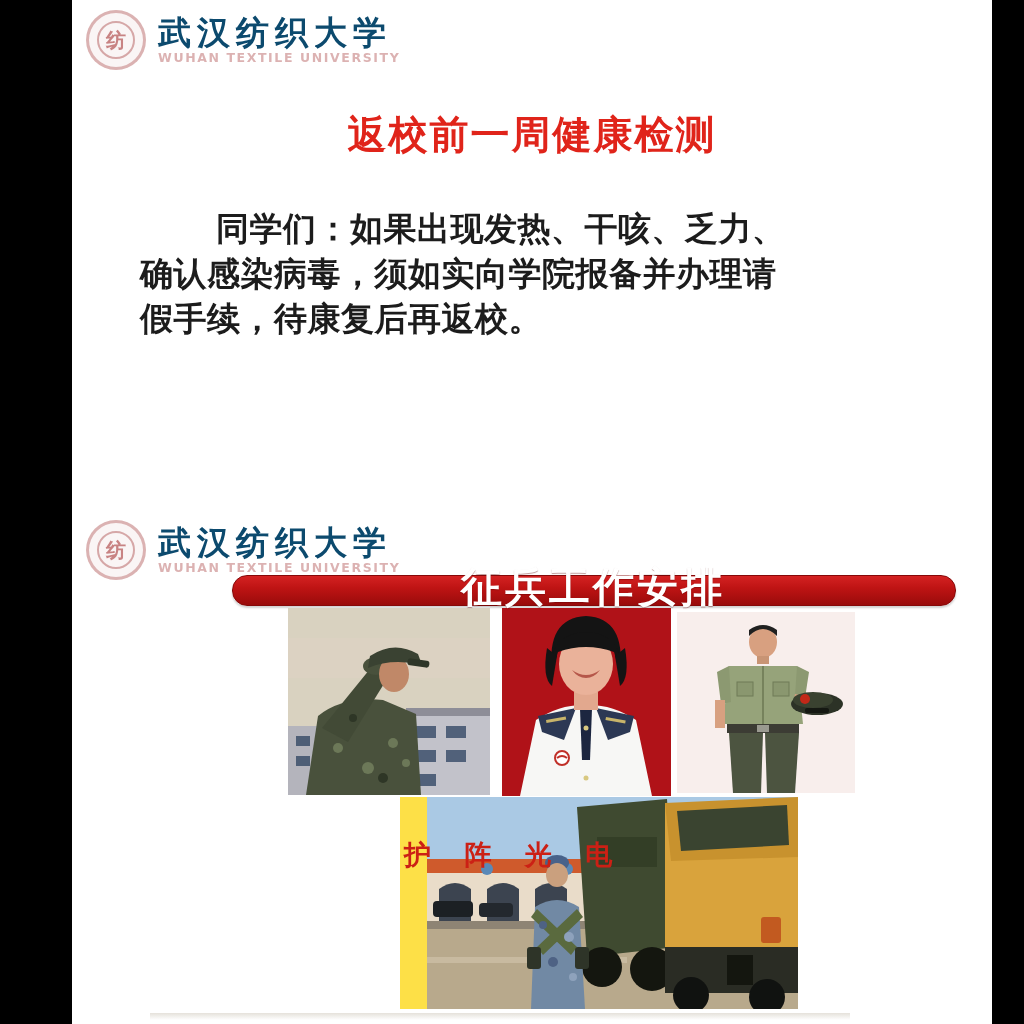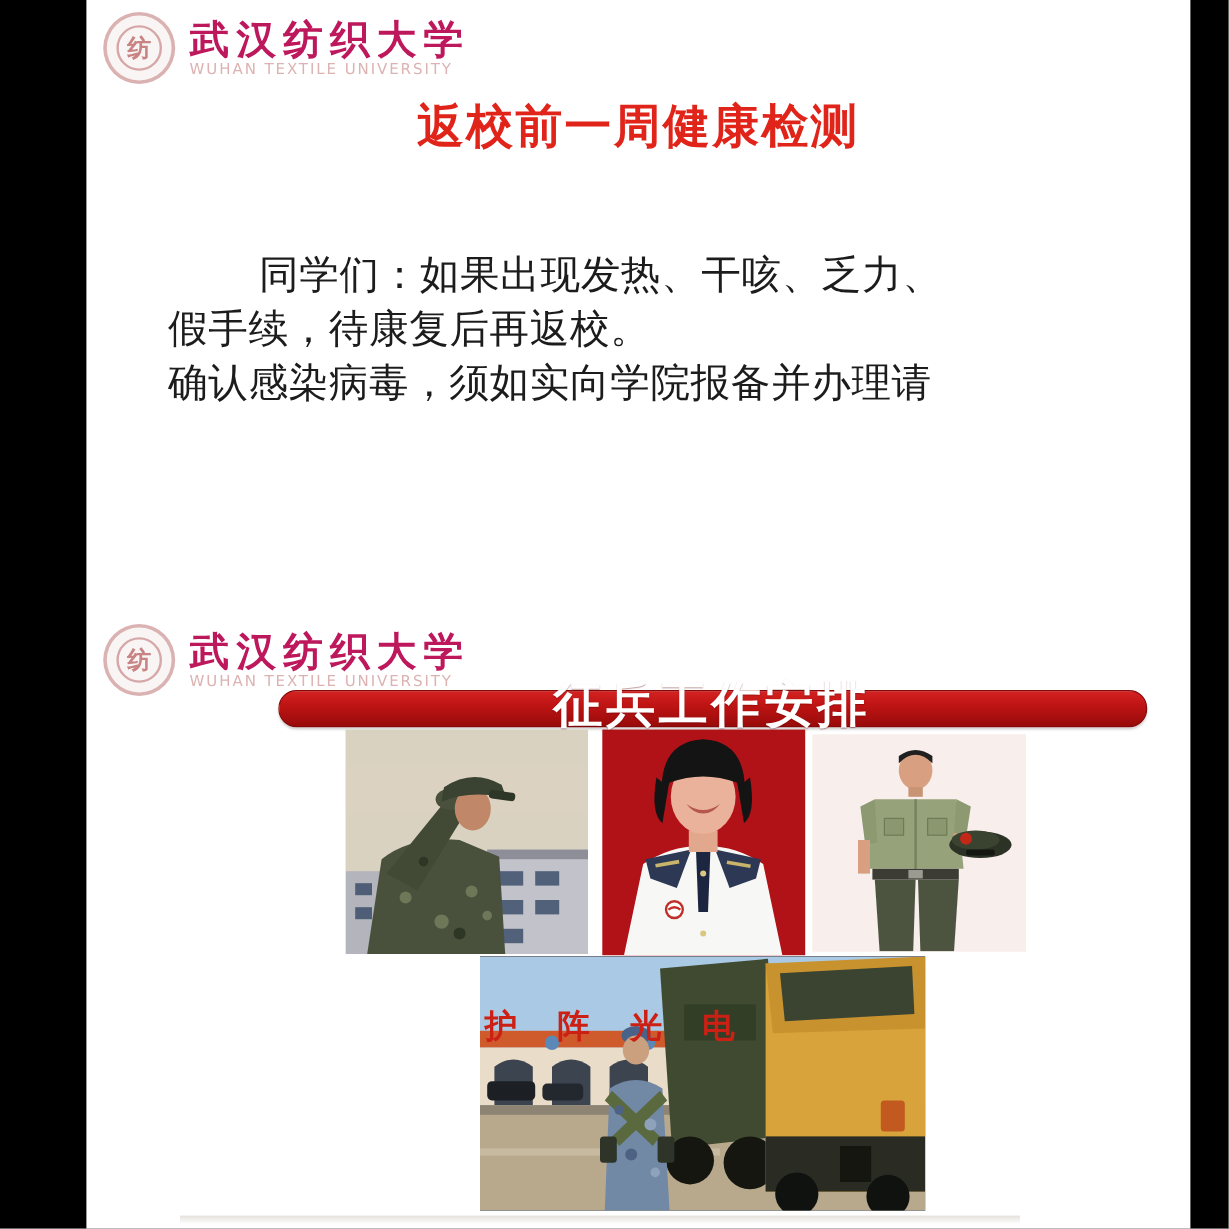--- a/index.html
+++ b/index.html
@@ -20,38 +20,38 @@
     background:rgba(236,214,214,.25);
   }
   .seal-inner{
     width:34px;height:34px;border-radius:50%;
     border:2px solid rgba(198,134,134,.7);
     display:flex;align-items:center;justify-content:center;
     color:rgba(190,110,110,.85);font-size:20px;font-weight:bold;
   }
   .logo-text{margin-left:12px;line-height:1;}
   .logo-cn{
-    font-size:33px;font-weight:bold;color:#be185d;letter-spacing:6px;
+    font-size:33px;font-weight:bold;color:#0c4a6e;letter-spacing:6px;
     white-space:nowrap;
   }
   .logo-en{
-    font-size:12.5px;font-weight:normal;color:#dcb2b2;letter-spacing:1.6px;
+    font-size:12.5px;font-weight:bold;color:#dcb2b2;letter-spacing:1.6px;
     margin-top:3px;white-space:nowrap;
   }
 
   
   .slide1-title{
-    position:absolute;left:72px;top:78px;width:920px;text-align:center;
+    position:absolute;left:72px;top:108px;width:920px;text-align:center;
     font-size:39px;font-weight:bold;color:#e0241a;letter-spacing:2px;
   }
   .body-text{
     position:absolute;left:140px;top:206px;width:762px;
     font-size:33px;line-height:45px;color:#1c1c1c;letter-spacing:.5px;
   }
-  .body-text .line{white-space:nowrap;}
+  .body-text .line{white-space:nowrap;font-weight:bold;}
   .body-text .line.indent{text-indent:2.3em;}
 
   
   .banner{
     position:absolute;left:232px;top:575px;width:722px;height:29px;
     border-radius:15px;
     background:linear-gradient(180deg,#d42222 0%,#bf1414 40%,#990b0b 100%);
     border:1px solid #860909;box-shadow:0 2px 2px rgba(0,0,0,.18);
   }
   .banner-label{
@@ -59,21 +59,21 @@
     font-size:41px;font-weight:bold;color:#ffffff;letter-spacing:3px;z-index:3;
     text-shadow:0 1px 1px rgba(90,0,0,.4);
   }
 
   
   .photo{position:absolute;overflow:hidden;}
   .photo svg{display:block;}
   #photo1{left:288px;top:608px;width:202px;height:187px;background:#d9d2c0;}
   #photo2{left:502px;top:608px;width:169px;height:188px;background:#b01218;}
   #photo3{left:677px;top:612px;width:178px;height:181px;background:#f8eeec;}
-  #photo4{left:400px;top:797px;width:371px;height:212px;background:#0f172a;}
+  #photo4{left:400px;top:797px;width:371px;height:212px;background:#fde047;padding-left:27px;}
   .truck-sign{
     position:absolute;left:4px;top:40px;width:240px;
     font-size:27px;font-weight:bold;color:#cc2015;letter-spacing:12px;
     white-space:nowrap;z-index:4;
   }
   .under-shadow{
     position:absolute;left:150px;top:1013px;width:700px;height:7px;
     background:linear-gradient(180deg,rgba(180,170,150,.35),rgba(255,255,255,0));
   }
 </style>
@@ -92,22 +92,22 @@
     <div class="logo-text">
       <div class="logo-cn">武汉纺织大学</div>
       <div class="logo-en">WUHAN TEXTILE UNIVERSITY</div>
     </div>
   </div>
 
   <div class="slide1-title">返校前一周健康检测</div>
 
   <div class="body-text">
     <div class="line indent">同学们：如果出现发热、干咳、乏力、</div>
+    <div class="line">确认感染病毒，须如实向学院报备并办理请</div>
     <div class="line">假手续，待康复后再返校。</div>
-    <div class="line">确认感染病毒，须如实向学院报备并办理请</div>
   </div>
 
   <div class="logo" style="top:518px;">
     <div class="seal">
       <span class="seal-inner">纺</span>
     </div>
     <div class="logo-text">
       <div class="logo-cn">武汉纺织大学</div>
       <div class="logo-en">WUHAN TEXTILE UNIVERSITY</div>
     </div>

